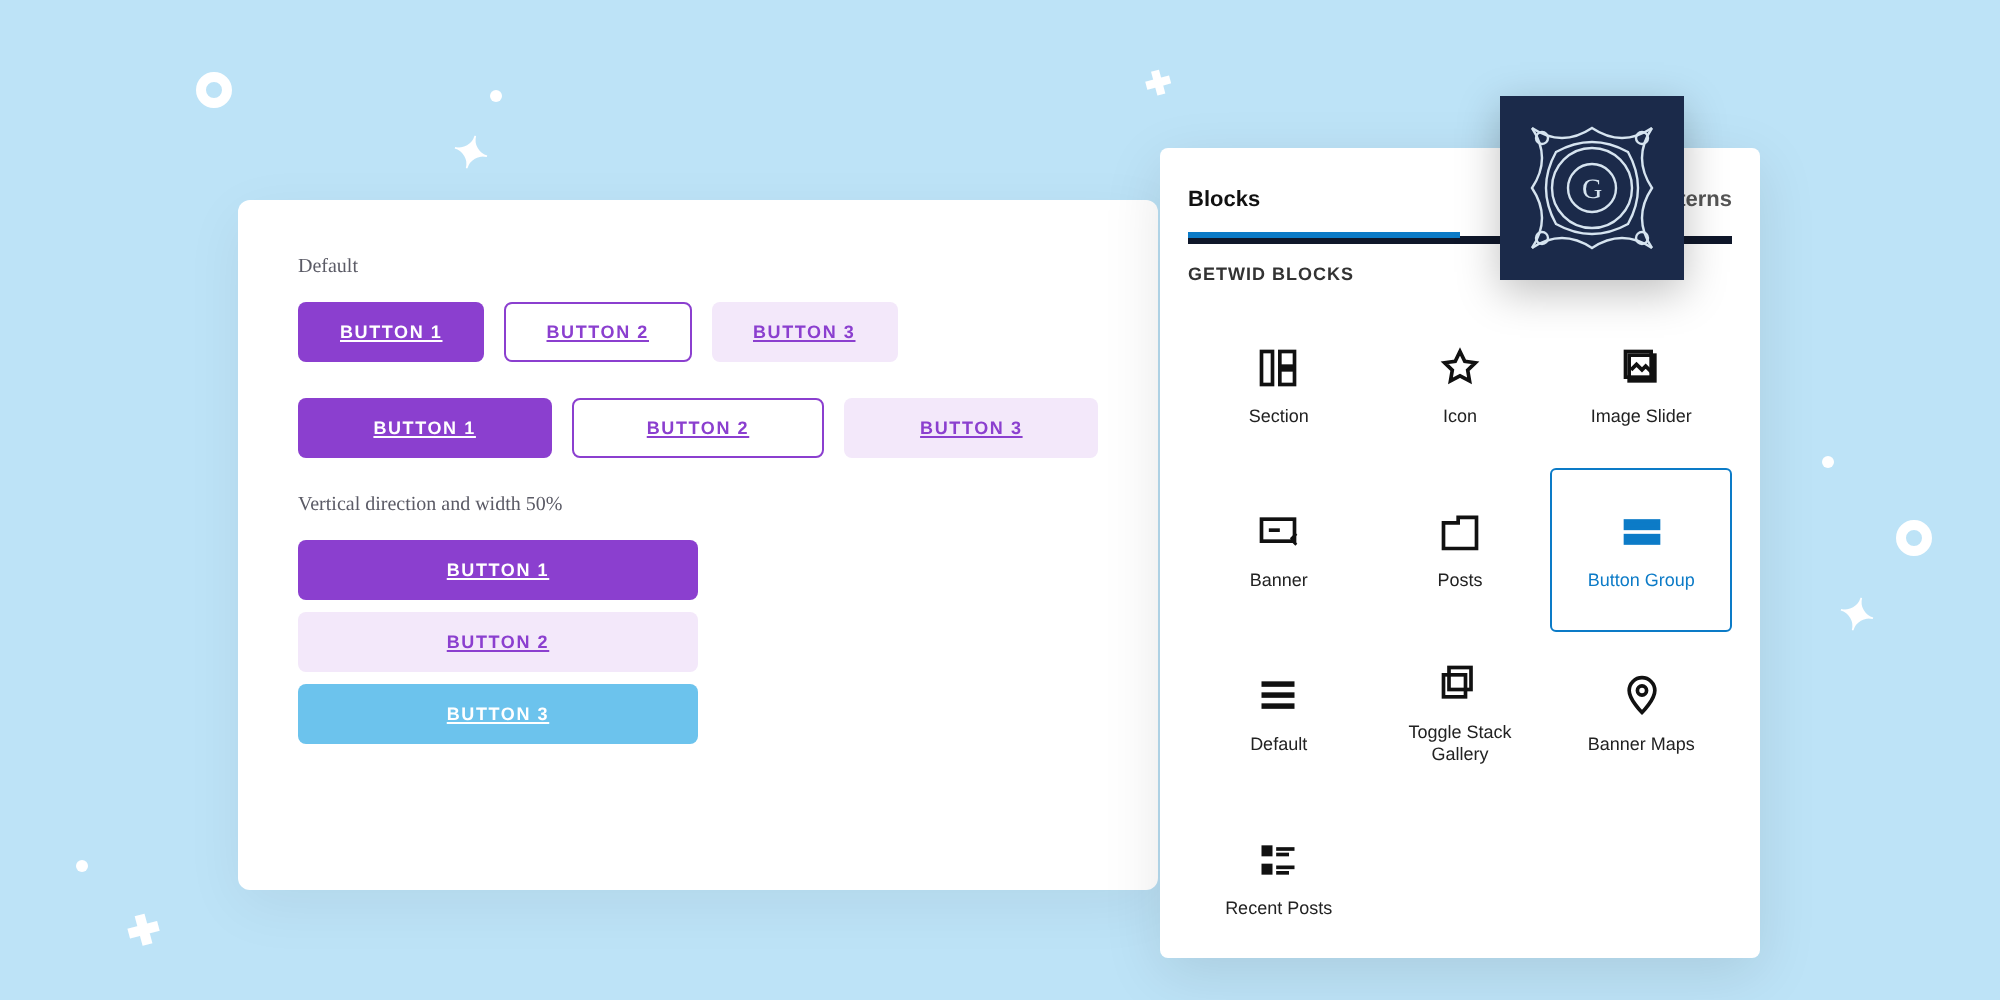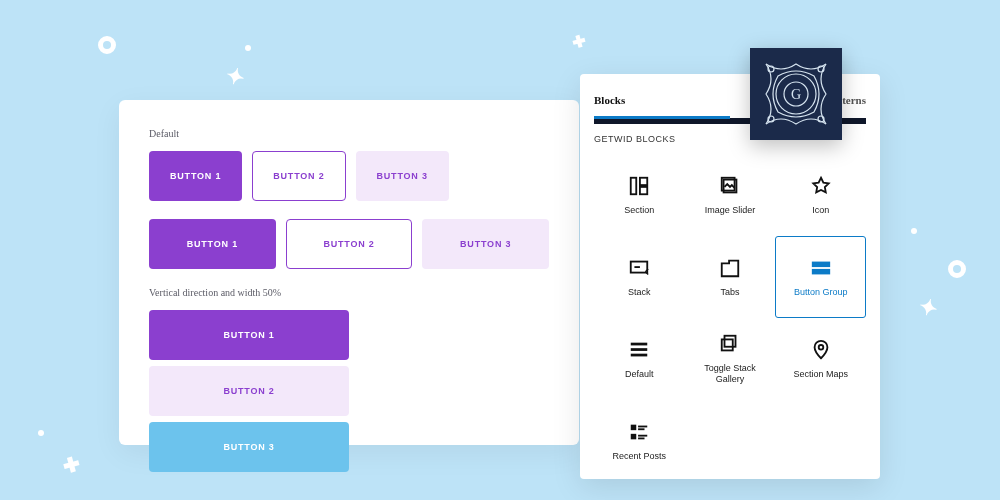--- a/index.html
+++ b/index.html
@@ -25,45 +25,45 @@
     padding: 20px 30px;
   }
   .section-label {
     font-size: 10px; color: #5b5b66; margin: 8px 0 12px;
     font-family: Georgia, serif;
   }
   .btn-row { display: flex; gap: 10px; margin-bottom: 18px; }
   .btn-col { display: flex; flex-direction: column; gap: 6px; width: 50%; }
   .btn {
     font-size: 9px; letter-spacing: 0.8px; font-weight: 600;
-    padding: 19px 20px; border-radius: 4px; text-align: center;
-    cursor: pointer; border: 1px solid transparent;
+    padding: 9px 20px; border-radius: 4px; text-align: center;
+    cursor: pointer; border: 1px solid transparent; text-decoration: underline;
   }
   .btn-solid-purple { background: #8b3fcf; color: #fff; }
   .btn-outline-purple { background: #fff; color: #8b3fcf; border-color: #8b3fcf; }
   .btn-light-purple { background: #f3e8fa; color: #8b3fcf; }
   .btn-solid-blue { background: #6cc3ed; color: #fff; }
   .w33 .btn { flex: 1; }
 
   
   .inserter-panel {
     position: absolute; left: 580px; top: 74px;
     width: 300px; height: 405px;
     background: #fff; border-radius: 4px;
     box-shadow: 0 8px 30px rgba(0,0,0,0.1);
     padding: 10px 14px 14px;
   }
-  .tab-row { display: flex; border-bottom: 6px solid #0f172a; margin-bottom: 10px; font-family: Liberation Serif, serif; }
+  .tab-row { display: flex; border-bottom: 4px solid #0f172a; margin-bottom: 10px; }
   .tab {
     flex: 1; font-size: 11px; font-weight: 600; padding: 10px 0;
     text-align: left; cursor: pointer; color: #555;
   }
   .tab.active { color: #111; border-bottom: 3px solid #0c7bc7; margin-bottom: -1px; }
   .category-label {
-    font-size: 9px; color: #333; letter-spacing: 0.5px; margin: 4px 0 10px;
+    font-size: 9px; color: #333; letter-spacing: 0.5px; margin: 4px 0 10px; font-weight: bold;
   }
   .block-grid {
     display: grid; grid-template-columns: repeat(3, 1fr); gap: 0;
   }
   .block-item {
     display: flex; flex-direction: column; align-items: center; justify-content: center;
     height: 82px; cursor: pointer; border: 1px solid transparent; border-radius: 3px;
     font-size: 9px; color: #222; text-align: center; gap: 8px;
   }
   .block-item.selected { border-color: #0c7bc7; color: #0c7bc7; }
@@ -129,54 +129,54 @@
             <rect x="3" y="3" width="6" height="18"></rect>
             <rect x="13" y="3" width="8" height="8"></rect>
             <rect x="13" y="13" width="8" height="8"></rect>
           </svg>
       </span>
       <span class="block-label">Section</span>
     </div>
     <div class="block-item">
       <span class="block-icon">
         <svg viewBox="0 0 24 24" fill="none" stroke="#111" stroke-width="2">
+            <path d="M12 3l2.6 5.3 5.8.8-4.2 4.1 1 5.8L12 16.3 6.8 19l1-5.8L3.6 9.1l5.8-.8L12 3z"></path>
+          </svg>
+      </span>
+      <span class="block-label">Icon</span>
+    </div>
+
+    <div class="block-item">
+      <span class="block-icon">
+        <svg viewBox="0 0 24 24" fill="none" stroke="#111" stroke-width="2">
             <rect x="5" y="5" width="14" height="14"></rect>
             <rect x="3" y="3" width="14" height="14"></rect>
             <path d="M6 13l3-3 3 3 2-2 3 3"></path>
           </svg>
       </span>
       <span class="block-label">Image Slider</span>
     </div>
-
-    <div class="block-item">
-      <span class="block-icon">
-        <svg viewBox="0 0 24 24" fill="none" stroke="#111" stroke-width="2">
-            <path d="M12 3l2.6 5.3 5.8.8-4.2 4.1 1 5.8L12 16.3 6.8 19l1-5.8L3.6 9.1l5.8-.8L12 3z"></path>
-          </svg>
-      </span>
-      <span class="block-label">Icon</span>
-    </div>
     <div class="block-item">
       <span class="block-icon">
         <svg viewBox="0 0 24 24" fill="none" stroke="#111" stroke-width="2">
             <rect x="3" y="5" width="18" height="12"></rect>
             <line x1="7" y1="11" x2="13" y2="11"></line>
             <path d="M19 16l3 3M19 16l3-3" stroke-width="1.5"></path>
           </svg>
       </span>
-      <span class="block-label">Stack</span>
+      <span class="block-label">Banner</span>
     </div>
 
     <div class="block-item">
       <span class="block-icon">
         <svg viewBox="0 0 24 24" fill="none" stroke="#111" stroke-width="2">
             <path d="M3 7h8v-3h10v17H3z"></path>
           </svg>
       </span>
-      <span class="block-label">Tabs</span>
+      <span class="block-label">Posts</span>
     </div>
     <div class="block-item selected">
       <span class="block-icon">
         <svg viewBox="0 0 24 24" fill="none" stroke="#0c7bc7" stroke-width="2">
             <rect x="3" y="6" width="18" height="4"></rect>
             <rect x="3" y="14" width="18" height="4"></rect>
           </svg>
       </span>
       <span class="block-label">Button Group</span>
     </div>
@@ -200,21 +200,21 @@
       </span>
       <span class="block-label">Toggle Stack Gallery</span>
     </div>
     <div class="block-item">
       <span class="block-icon">
         <svg viewBox="0 0 24 24" fill="none" stroke="#111" stroke-width="2">
             <path d="M12 21s-7-7-7-12a7 7 0 0114 0c0 5-7 12-7 12z"></path>
             <circle cx="12" cy="9" r="2.5"></circle>
           </svg>
       </span>
-      <span class="block-label">Section Maps</span>
+      <span class="block-label">Banner Maps</span>
     </div>
     <div class="block-item">
       <span class="block-icon">
         <svg viewBox="0 0 24 24" fill="#111">
             <rect x="3" y="4" width="6" height="6"></rect>
             <rect x="11" y="5" width="10" height="2"></rect>
             <rect x="11" y="8" width="7" height="2"></rect>
             <rect x="3" y="14" width="6" height="6"></rect>
             <rect x="11" y="15" width="10" height="2"></rect>
             <rect x="11" y="18" width="7" height="2"></rect>

